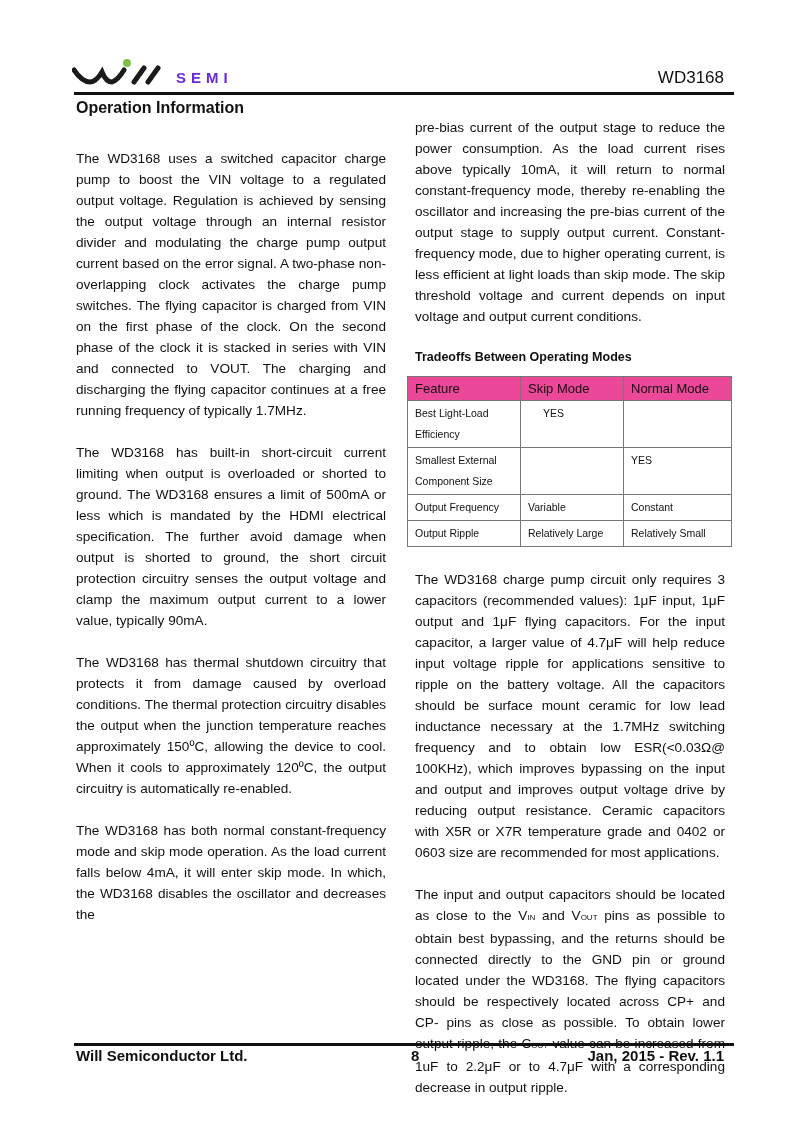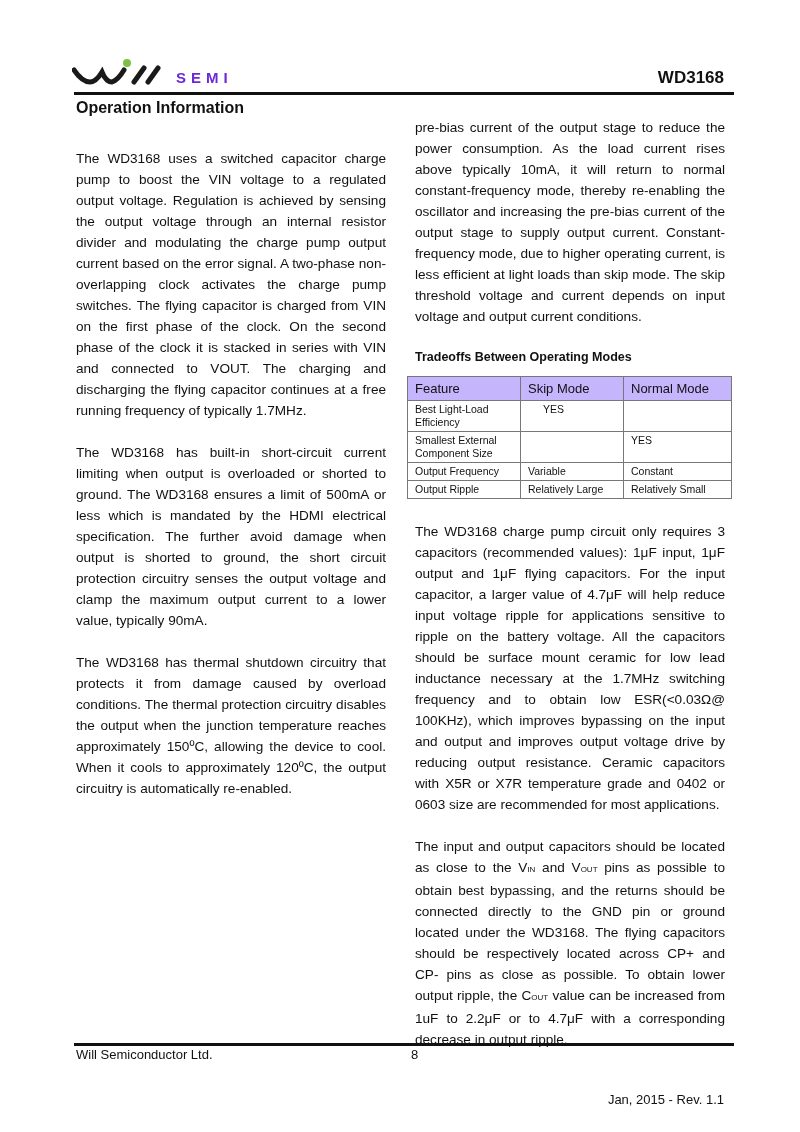--- a/index.html
+++ b/index.html
@@ -2,39 +2,39 @@
 <html><head>
 <meta charset="utf-8">
 <style>
   html, body { margin: 0; padding: 0; background: #ffffff; }
   body { width: 800px; height: 1132px; position: relative; overflow: hidden;
          font-family: "Liberation Sans", sans-serif; color: #111; }
   .header { position: absolute; left: 72px; top: 56px; width: 660px; height: 36px; }
   .logo { position: absolute; left: 0; top: 2px; width: 190px; height: 30px; }
   .logo-text { position: absolute; left: 104px; top: 13px; font-size: 15px; letter-spacing: 5px;
                font-weight: bold; color: #6d28d9; }
-  .doc-id { position: absolute; right: 8px; top: 12px; font-size: 17px; font-weight: bold; }
+  .doc-id { position: absolute; right: 8px; top: 12px; font-size: 17px; font-weight: normal; }
   .rule-top { position: absolute; left: 74px; top: 92px; width: 660px; height: 3px; background: #111; }
   .section-title { position: absolute; left: 76px; top: 99px; font-size: 16px; font-weight: bold; }
   .col { position: absolute; font-size: 13.6px; line-height: 21px; text-align: justify; }
   .col-left { left: 76px; top: 148px; width: 310px; }
   .col-right { left: 415px; top: 117px; width: 310px; }
   .col p { margin: 0 0 21px 0; }
   .table-title { font-weight: bold; font-size: 12.5px; margin: 0 0 10px 0; line-height: 18px; }
   table { border-collapse: collapse; width: 325px; margin-left: -8px; margin-bottom: 22px; }
   th, td { border: 1px solid #777; font-size: 10.5px; text-align: left; vertical-align: top;
-           padding: 2px 7px; line-height: 13px; font-weight: normal; }
-  th { background: #c4b5fd; font-size: 13px; line-height: 19px; }
+           padding: 2px 7px; line-height: 21px; font-weight: normal; }
+  th { background: #ec4899; font-size: 13px; line-height: 19px; }
   td.center-yes { padding-left: 22px; }
   sub.s { font-size: 8px; vertical-align: baseline; text-transform: uppercase; }
   .rule-bottom { position: absolute; left: 74px; top: 1043px; width: 660px; height: 3px; background: #111; }
-  .footer { position: absolute; top: 1047px; font-size: 13px; font-weight: normal; }
+  .footer { position: absolute; top: 1047px; font-size: 15px; font-weight: bold; }
   .footer-left { left: 76px; }
   .footer-center { left: 411px; }
-  .footer-right { right: 76px; margin-top: 45px; }
+  .footer-right { right: 76px; }
 </style>
 </head>
 <body>
 
 <div class="header">
   <svg class="logo" viewBox="0 0 190 30">
     <path d="M2 12 Q10 24 18 24 Q24 24 30 14 Q34 24 40 24 Q46 22 52 12" fill="none" stroke="#1a1a1a" stroke-width="5" stroke-linecap="round"></path>
     <line x1="62" y1="24" x2="72" y2="10" stroke="#1a1a1a" stroke-width="5" stroke-linecap="round"></line>
     <line x1="76" y1="24" x2="86" y2="10" stroke="#1a1a1a" stroke-width="5" stroke-linecap="round"></line>
     <circle id="logo-dot" cx="55" cy="5" r="4" fill="#7dc142"></circle>
@@ -43,20 +43,21 @@
   <span class="doc-id">WD3168</span>
 </div>
 <div class="rule-top"></div>
 
 <div class="section-title">Operation Information</div>
 
 <div class="col col-left">
   <p>The WD3168 uses a switched capacitor charge pump to boost the VIN voltage to a regulated output voltage. Regulation is achieved by sensing the output voltage through an internal resistor divider and modulating the charge pump output current based on the error signal. A two-phase non-overlapping clock activates the charge pump switches. The flying capacitor is charged from VIN on the first phase of the clock. On the second phase of the clock it is stacked in series with VIN and connected to VOUT. The charging and discharging the flying capacitor continues at a free running frequency of typically 1.7MHz.</p>
   <p>The WD3168 has built-in short-circuit current limiting when output is overloaded or shorted to ground. The WD3168 ensures a limit of 500mA or less which is mandated by the HDMI electrical specification. The further avoid damage when output is shorted to ground, the short circuit protection circuitry senses the output voltage and clamp the maximum output current to a lower value, typically 90mA.</p>
   <p>The WD3168 has thermal shutdown circuitry that protects it from damage caused by overload conditions. The thermal protection circuitry disables the output when the junction temperature reaches approximately 150ºC, allowing the device to cool. When it cools to approximately 120ºC, the output circuitry is automatically re-enabled.</p>
+  <p>The WD3168 has both normal constant-frequency mode and skip mode operation. As the load current falls below 4mA, it will enter skip mode. In which, the WD3168 disables the oscillator and decreases the</p>
 </div>
 
 <div class="col col-right">
   <p>pre-bias current of the output stage to reduce the power consumption. As the load current rises above typically 10mA, it will return to normal constant-frequency mode, thereby re-enabling the oscillator and increasing the pre-bias current of the output stage to supply output current. Constant-frequency mode, due to higher operating current, is less efficient at light loads than skip mode. The skip threshold voltage and current depends on input voltage and output current conditions.</p>
 
   <div class="table-title">Tradeoffs Between Operating Modes</div>
   <table>
     <thead>
       <tr>
         <th style="width:98px">Feature</th>

